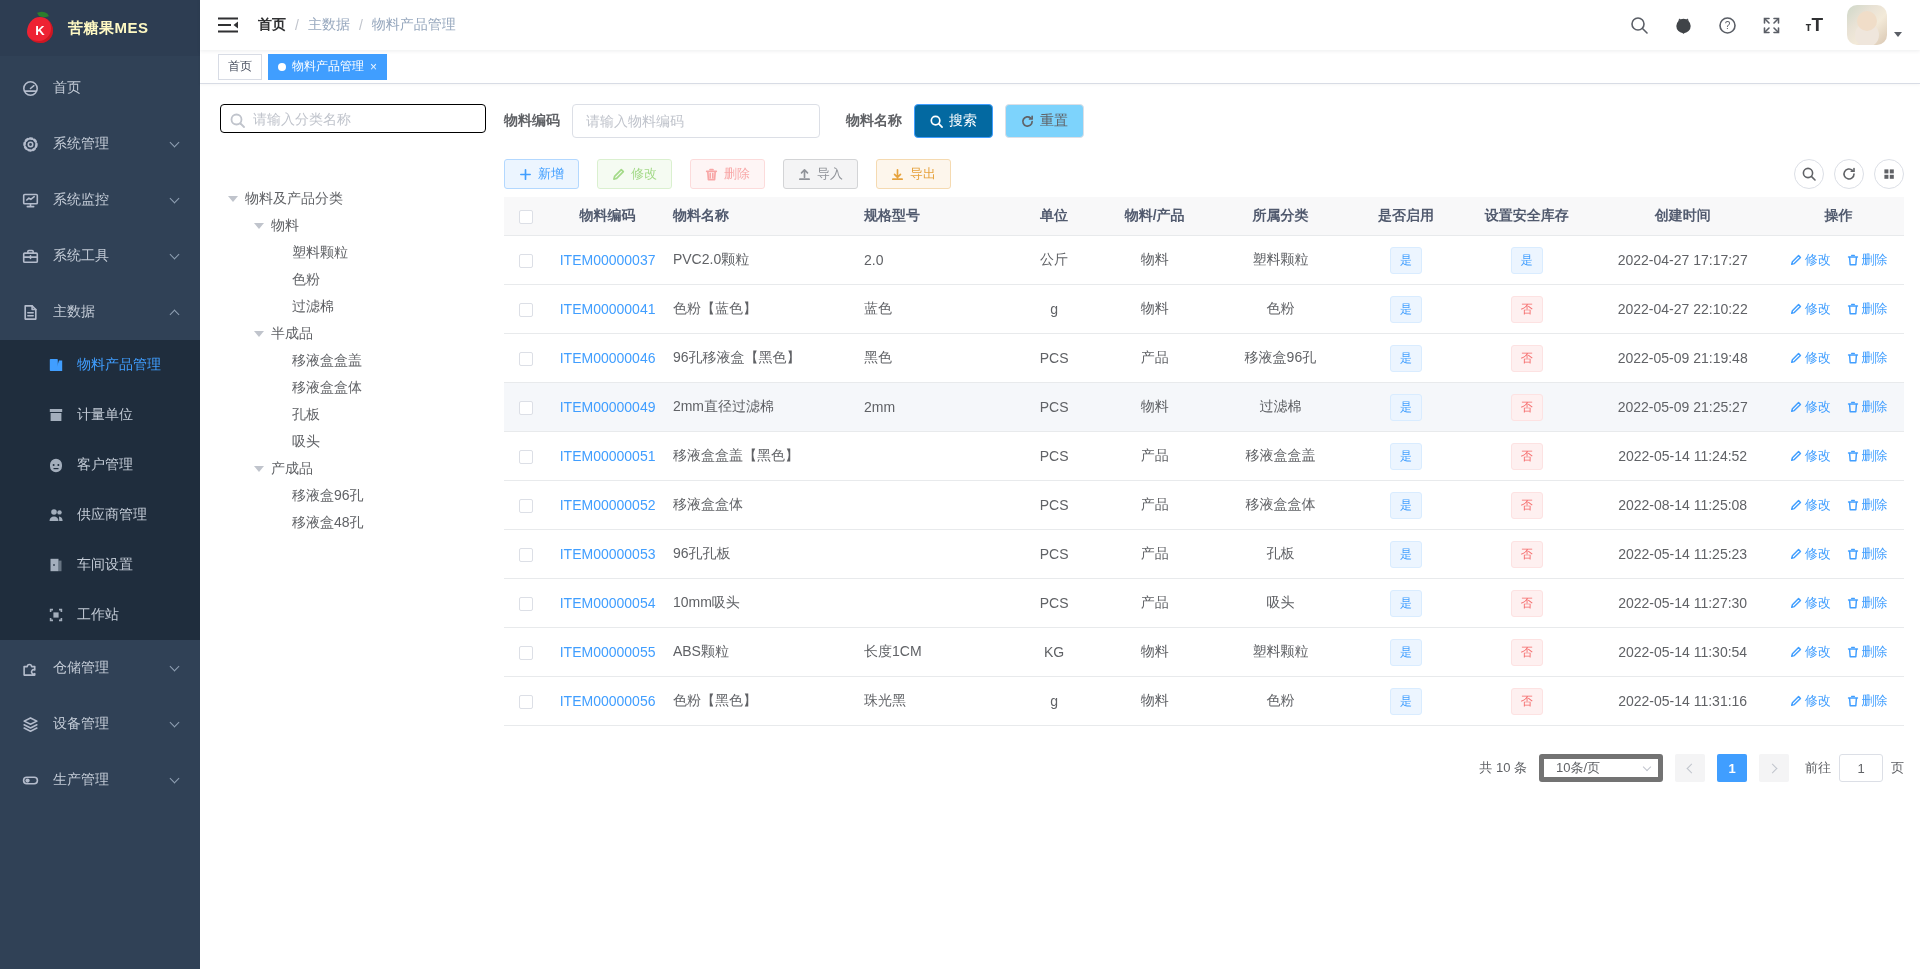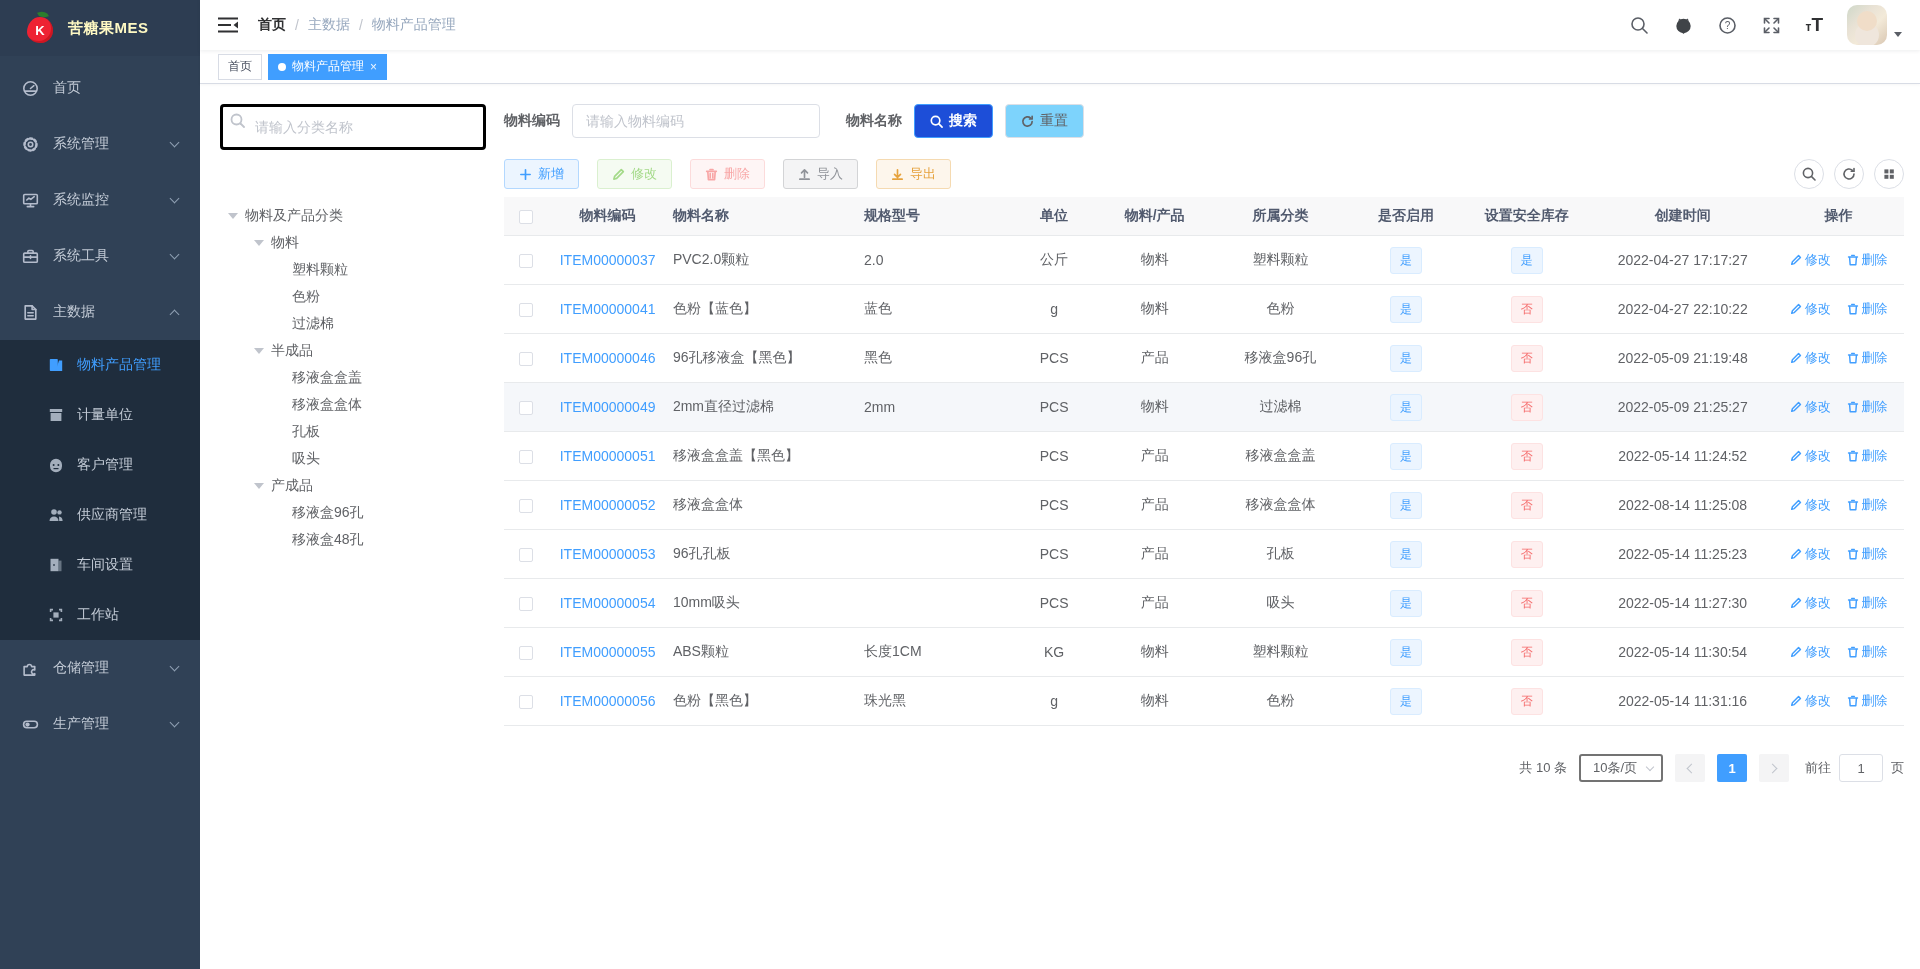--- a/index.html
+++ b/index.html
@@ -62,42 +62,42 @@
       background:#fff; color:#495060; font-size:12px; cursor:pointer; gap:6px; }
   .tag.active { background:#409eff; border-color:#409eff; color:#fff; }
   .tag-dot { width:8px; height:8px; border-radius:50%; background:#fff; display:inline-block; }
   .tag-close { font-size:12px; line-height:1; opacity:.9; }
 
   .content { flex:1; display:flex; padding:20px 16px 0 20px; gap:18px; overflow:hidden; }
 
   
   .left-panel { width:266px; flex-shrink:0; }
   .tree-search { position:relative; }
-  .tree-search input { width:100%; height:46px; border:3px solid #000000; border-radius:4px;
+  .tree-search input { width:100%; height:29px; border:1px solid #000000; border-radius:4px;
       padding:0 10px 0 32px; font-size:14px; color:#606266; outline:none; font-family:inherit;}
   .tree-search input::placeholder { color:#c0c4cc; }
   .tree-search .mag { position:absolute; left:10px; top:9px; width:15px; height:15px; color:#c0c4cc; }
   .mag svg { width:15px; height:15px; stroke:currentColor; fill:none; stroke-width:1.8; stroke-linecap:round;}
   .tree { margin-top:52px; }
   .tnode { height:27px; display:flex; align-items:center; gap:7px; cursor:pointer; color:#606266; font-size:14px;}
   .tcaret { width:0; height:0; border-left:5px solid transparent; border-right:5px solid transparent;
       border-top:6px solid #c0c4cc; margin-left:4px; flex-shrink:0;}
   .lv1 { padding-left:4px; } .lv2 { padding-left:30px; } .lv3 { padding-left:72px; }
 
   
   .right-panel { flex:1; min-width:0; }
   .filter-row { display:flex; align-items:center; gap:12px; }
   .f-label { font-weight:700; color:#606266; flex-shrink:0; }
   .f-input { width:248px; height:34px; border:1px solid #dcdfe6; border-radius:4px; padding:0 13px;
       font-size:14px; color:#606266; outline:none; margin-right:14px; font-family:inherit;}
   .f-input::placeholder { color:#c0c4cc; }
   .btn { display:inline-flex; align-items:center; justify-content:center; gap:6px; border-radius:4px;
       cursor:pointer; font-size:14px; border:1px solid transparent; height:34px; padding:0 15px; user-select:none;}
   .btn svg { width:13px; height:13px; stroke:currentColor; fill:none; stroke-width:1.8; stroke-linecap:round; stroke-linejoin:round;}
-  .btn-primary { background:#1d4ed8; border-color:#409eff; color:#fff;font-weight:bold; }
+  .btn-primary { background:#0369a1; border-color:#409eff; color:#fff; }
   .btn-plain { background:#7dd3fc; border-color:#dcdfe6; color:#606266; }
   .toolbar { margin-top:21px; display:flex; align-items:center; gap:18px; }
   .btn-sm { height:30px; padding:0 14px; font-size:13px; border-radius:3px;}
   .btn-add { color:#409eff; background:#ecf5ff; border-color:#b3d8ff; }
   .btn-edit { color:#67c23a; background:#f0f9eb; border-color:#c2e7b0; opacity:.6; }
   .btn-del { color:#f56c6c; background:#fef0f0; border-color:#fbc4c4; opacity:.6; }
   .btn-import { color:#909399; background:#f4f4f5; border-color:#d3d4d6; }
   .btn-export { color:#e6a23c; background:#fdf6ec; border-color:#f5dab1; }
   .tool-right { margin-left:auto; display:flex; gap:10px; }
   .circle-btn { width:30px; height:30px; border:1px solid #dcdfe6; border-radius:50%; background:#fff;
@@ -118,21 +118,21 @@
   .badge { display:inline-block; min-width:30px; padding:4px 9px; border-radius:3px; font-size:12px;
       background:#ecf5ff; border:1px solid #d9ecff; color:#409eff; }
   .badge.badge-no { background:#fef0f0; border-color:#fde2e2; color:#f56c6c; }
   .op-link { color:#409eff; cursor:pointer; font-size:13px; display:inline-flex; align-items:center; gap:3px; }
   .op-link + .op-link { margin-left:12px; }
   .op-link svg { width:12px; height:12px; stroke:currentColor; fill:none; stroke-width:1.7; stroke-linecap:round; stroke-linejoin:round;}
 
   
   .pagination { margin-top:28px; display:flex; align-items:center; justify-content:flex-end; gap:12px;
       font-size:13px; color:#606266; padding-bottom:30px; }
-  .pg-select { width:84px; height:28px; border:2px solid #737373; border-radius:3px; display:inline-flex;
+  .pg-select { width:124px; height:28px; border:5px solid #737373; border-radius:3px; display:inline-flex;
       align-items:center; justify-content:space-between; padding:0 8px 0 12px; cursor:pointer; color:#606266; }
   .pg-chev { width:6px; height:6px; border-right:1.3px solid #c0c4cc; border-bottom:1.3px solid #c0c4cc;
       transform:rotate(45deg); margin-top:-3px;}
   .pg-btn { width:30px; height:28px; background:#f4f4f5; border-radius:2px; display:inline-flex;
       align-items:center; justify-content:center; cursor:pointer; }
   .pg-arrow { width:7px; height:7px; border-right:1.5px solid #c0c4cc; border-bottom:1.5px solid #c0c4cc; }
   .pg-arrow.left { transform:rotate(135deg); margin-left:3px;}
   .pg-arrow.right { transform:rotate(-45deg); margin-right:3px;}
   .pg-page { width:30px; height:28px; background:#409eff; color:#fff; border-radius:2px; font-weight:700;
       display:inline-flex; align-items:center; justify-content:center; cursor:pointer; }
@@ -267,20 +267,31 @@
           <span>工作站</span>
         </div>
       </div>
       <div class="mi">
         <span class="ic">
             <svg viewBox="0 0 16 16">
               <path d="M2 6.2h3a2 2 0 1 1 4 0h3v3.2a2 2 0 1 0 0 3.4v1.4H2z"></path>
             </svg>
           </span>
         <span>仓储管理</span>
+        <span class="chev down"></span>
+      </div>
+      <div class="mi">
+        <span class="ic">
+            <svg viewBox="0 0 16 16">
+              <path d="M8 1.8l6 3-6 3-6-3z"></path>
+              <path d="M2 8.3l6 3 6-3"></path>
+              <path d="M2 11.3l6 3 6-3"></path>
+            </svg>
+          </span>
+        <span>设备管理</span>
         <span class="chev down"></span>
       </div>
       <div class="mi">
         <span class="ic">
             <svg viewBox="0 0 16 16">
               <rect x="1.5" y="5" width="13" height="6" rx="3"></rect>
               <circle cx="5.2" cy="8" r="2" class="fl"></circle>
             </svg>
           </span>
         <span>生产管理</span>

